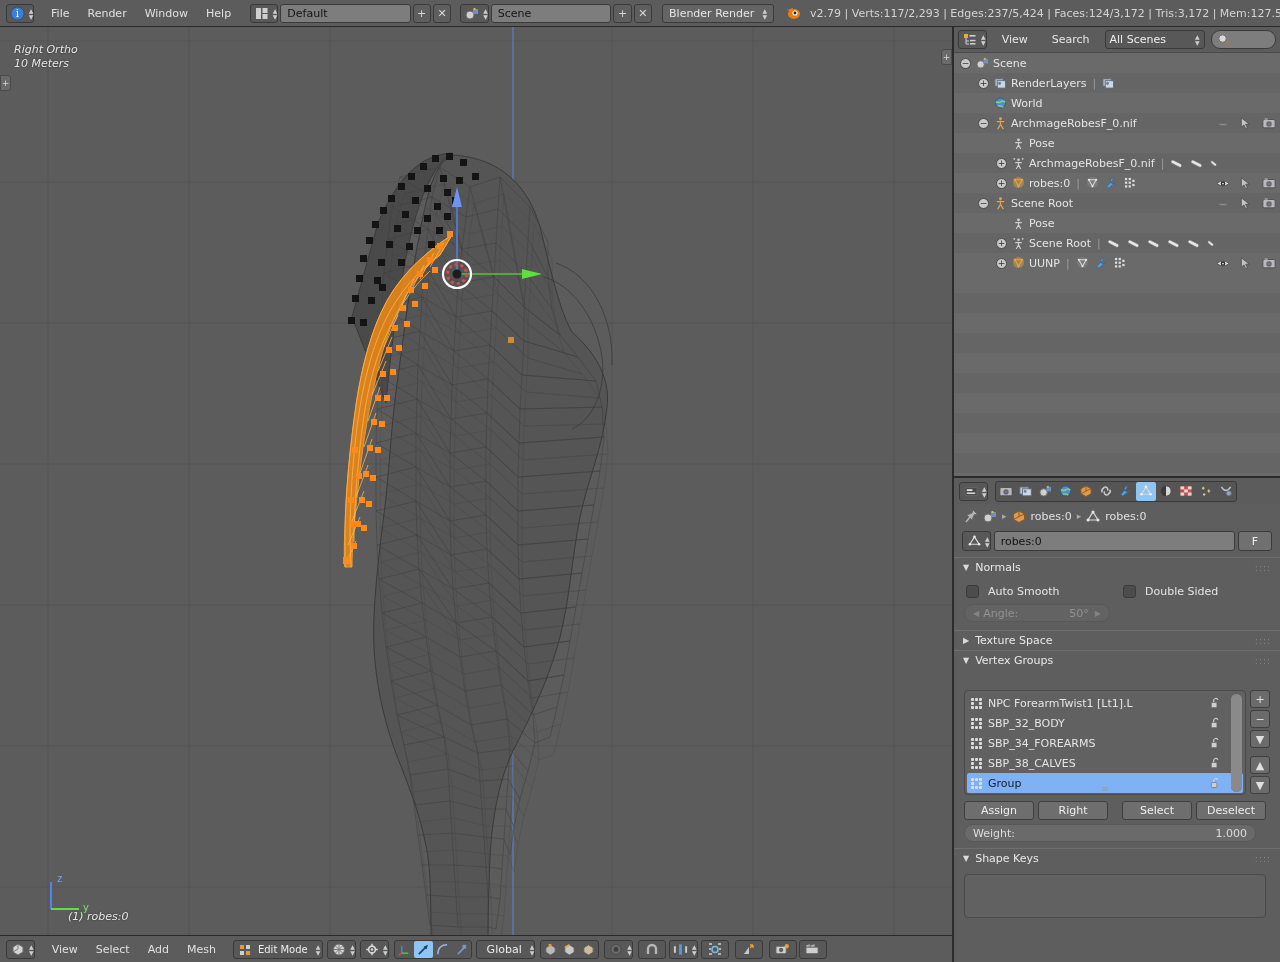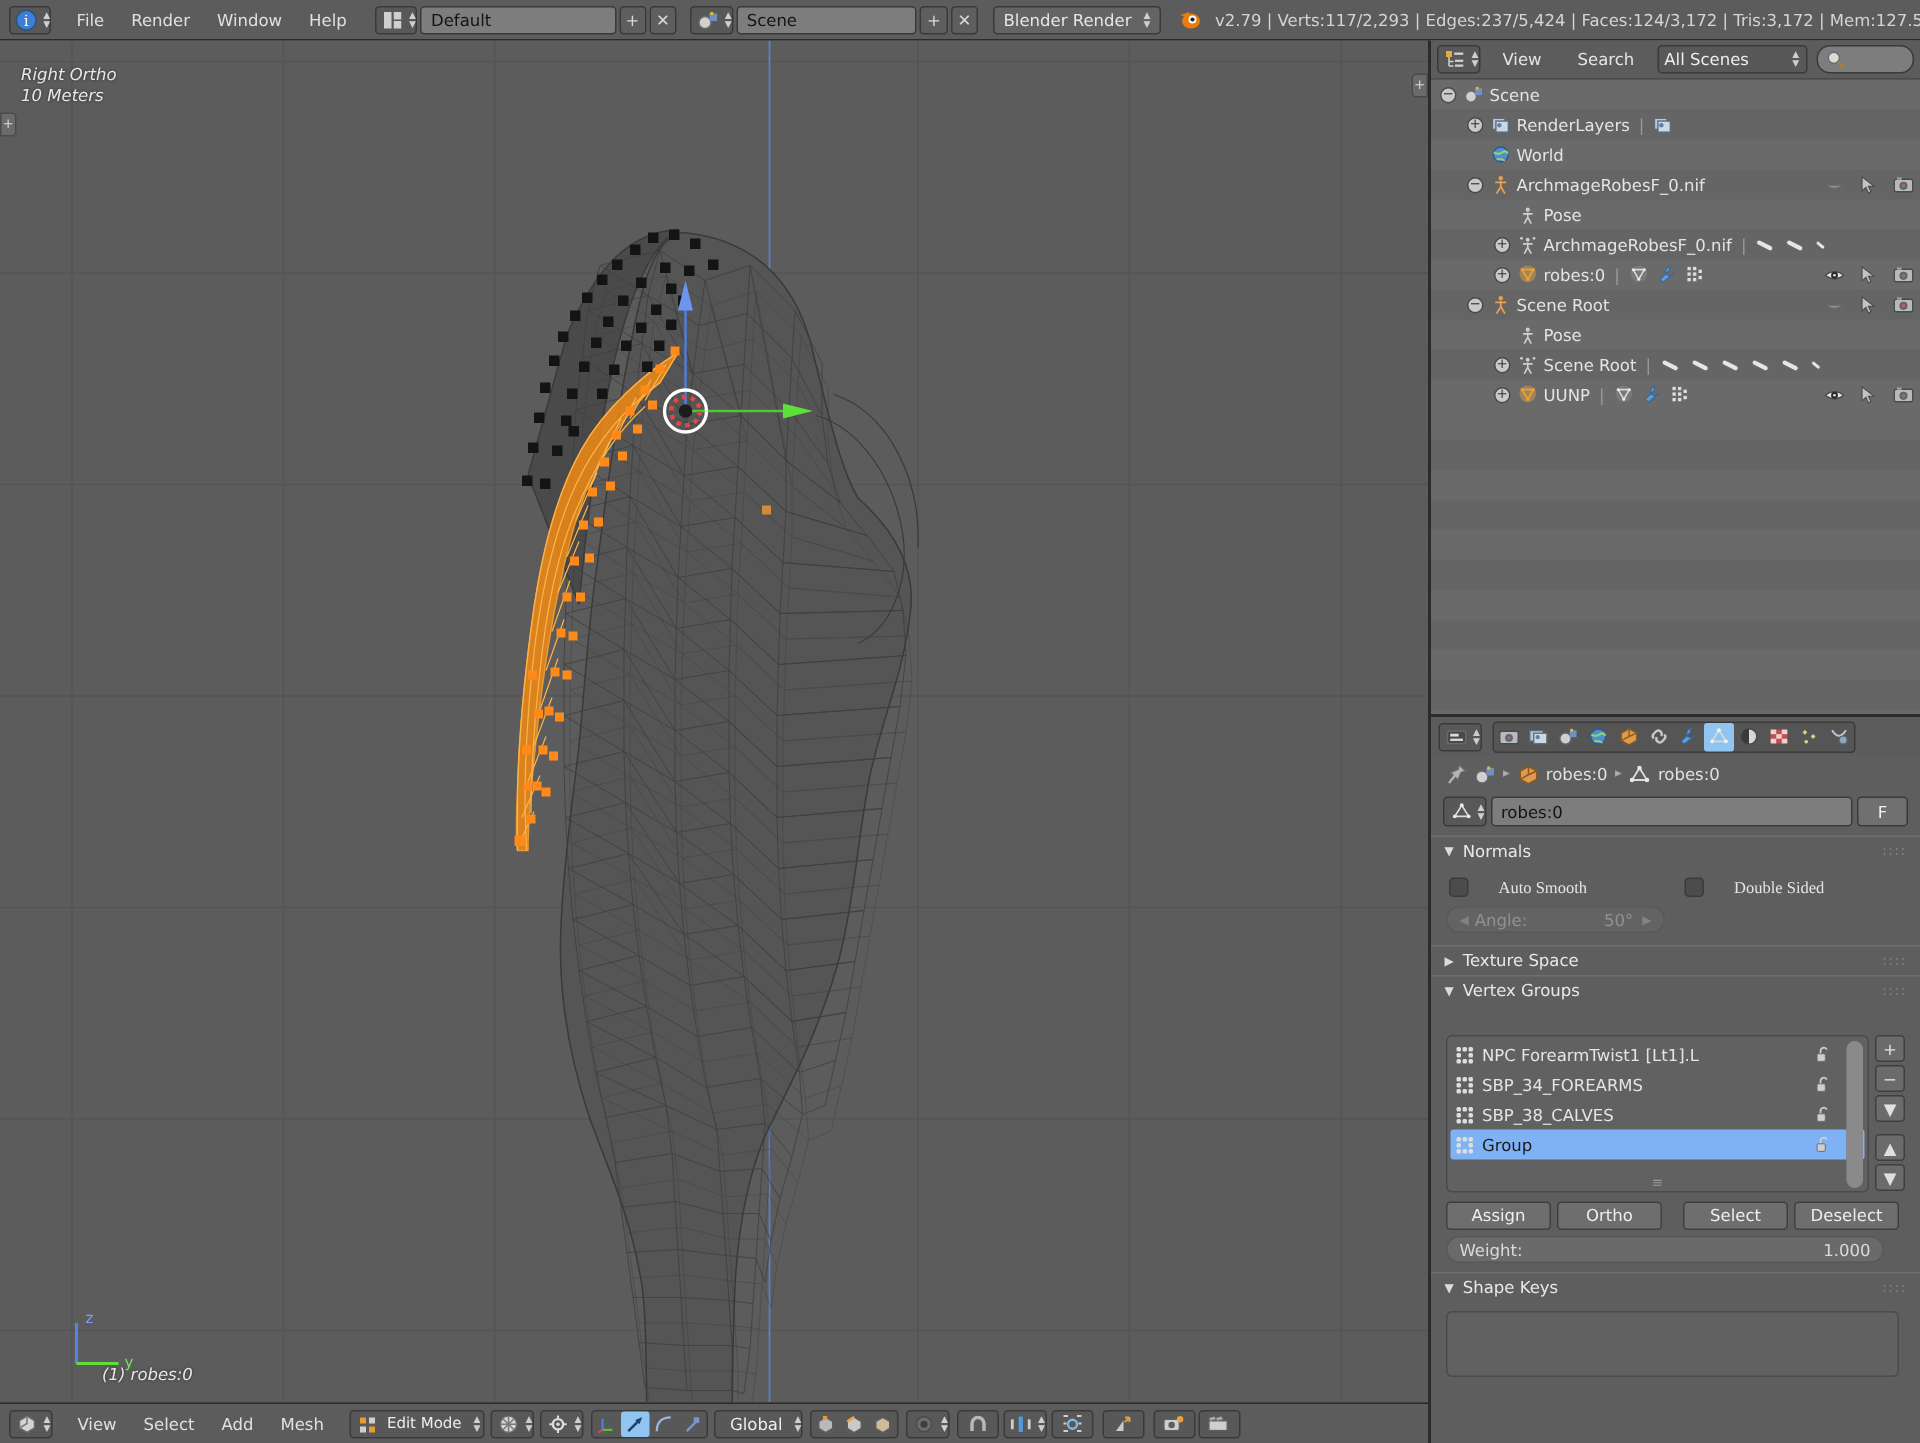--- a/index.html
+++ b/index.html
@@ -136,21 +136,21 @@
     display:flex;align-items:center;justify-content:center;color:#efefef;font-size:11px;
   }
   .panel-head {
     height:20px; display:flex; align-items:center; padding:0 9px;
     color:#e8e8e8; font-size:11px; gap:6px;
     border-top:1px solid #6e6e6e;
   }
   .panel-head .grip { margin-left:auto; color:#858585; letter-spacing:1px; font-size:9px; }
   .tri { font-size:8px; color:#dcdcdc; }
   .panel-body { padding:3px 10px 8px 10px; }
-  .cb-row { display:flex; align-items:flex-end; gap:13px; margin:5px 0 6px 2px;font-family:Liberation Serif, serif; }
+  .cb-row { display:flex; align-items:flex-end; gap:2px; margin:5px 0 6px 2px; }
   .cb { width:13px;height:13px;background:#4c4c4c;border:1px solid #3b3b3b;border-radius:3px; }
   .cb-lab { margin-left:7px; font-size:11px; color:#e4e4e4; }
   .num-field {
     height:18px; background:#656565; border:1px solid #575757; border-radius:9px;
     display:flex;align-items:center; padding:0 8px; color:#9b9b9b; font-size:11px;
     justify-content:space-between; opacity:.85;
   }
   .num-field.active { background:#6d6d6d; color:#efefef; }
   .arrw { color:#8a8a8a; font-size:8px; }
 
@@ -1308,20 +1308,40 @@
               <span></span>
               <span></span>
               <span></span>
               <span></span>
               <span style="background: transparent;"></span>
               <span></span>
               <span></span>
               <span></span>
               <span></span>
             </span>
+            <span>SBP_32_BODY</span>
+            <span class="vg-lock">
+              <svg width="11" height="12" viewBox="0 0 12 13">
+                <path d="M4 6 V4 a2.4 2.4 0 0 1 4.6 -1" fill="none" stroke="#cfcfcf" stroke-width="1.3"></path>
+                <rect x="1.5" y="6" width="6" height="5.5" rx="1" fill="#cfcfcf" stroke="#6a6a6a" stroke-width="0.7"></rect>
+              </svg>
+            </span>
+          </div>
+          <div class="vg-item">
+            <span class="vg-icon">
+              <span></span>
+              <span></span>
+              <span></span>
+              <span></span>
+              <span style="background: transparent;"></span>
+              <span></span>
+              <span></span>
+              <span></span>
+              <span></span>
+            </span>
             <span>SBP_34_FOREARMS</span>
             <span class="vg-lock">
               <svg width="11" height="12" viewBox="0 0 12 13">
                 <path d="M4 6 V4 a2.4 2.4 0 0 1 4.6 -1" fill="none" stroke="#cfcfcf" stroke-width="1.3"></path>
                 <rect x="1.5" y="6" width="6" height="5.5" rx="1" fill="#cfcfcf" stroke="#6a6a6a" stroke-width="0.7"></rect>
               </svg>
             </span>
           </div>
           <div class="vg-item">
             <span class="vg-icon">
@@ -1372,21 +1392,21 @@
         <div class="vg-btn">+</div>
         <div class="vg-btn">−</div>
         <div class="vg-btn" style="margin-bottom:6px">▼</div>
         <div class="vg-btn">▲</div>
         <div class="vg-btn">▼</div>
       </div>
     </div>
 
     <div class="btn-row" style="padding-right:14px">
       <div class="gbtn">Assign</div>
-      <div class="gbtn">Ortho</div>
+      <div class="gbtn">Right</div>
       <div style="width:6px"></div>
       <div class="gbtn">Select</div>
       <div class="gbtn">Deselect</div>
     </div>
 
     <div class="weight-row" style="padding-right:24px">
       <div class="num-field active">
         <span>Weight:</span>
         <span>1.000</span>
       </div>

